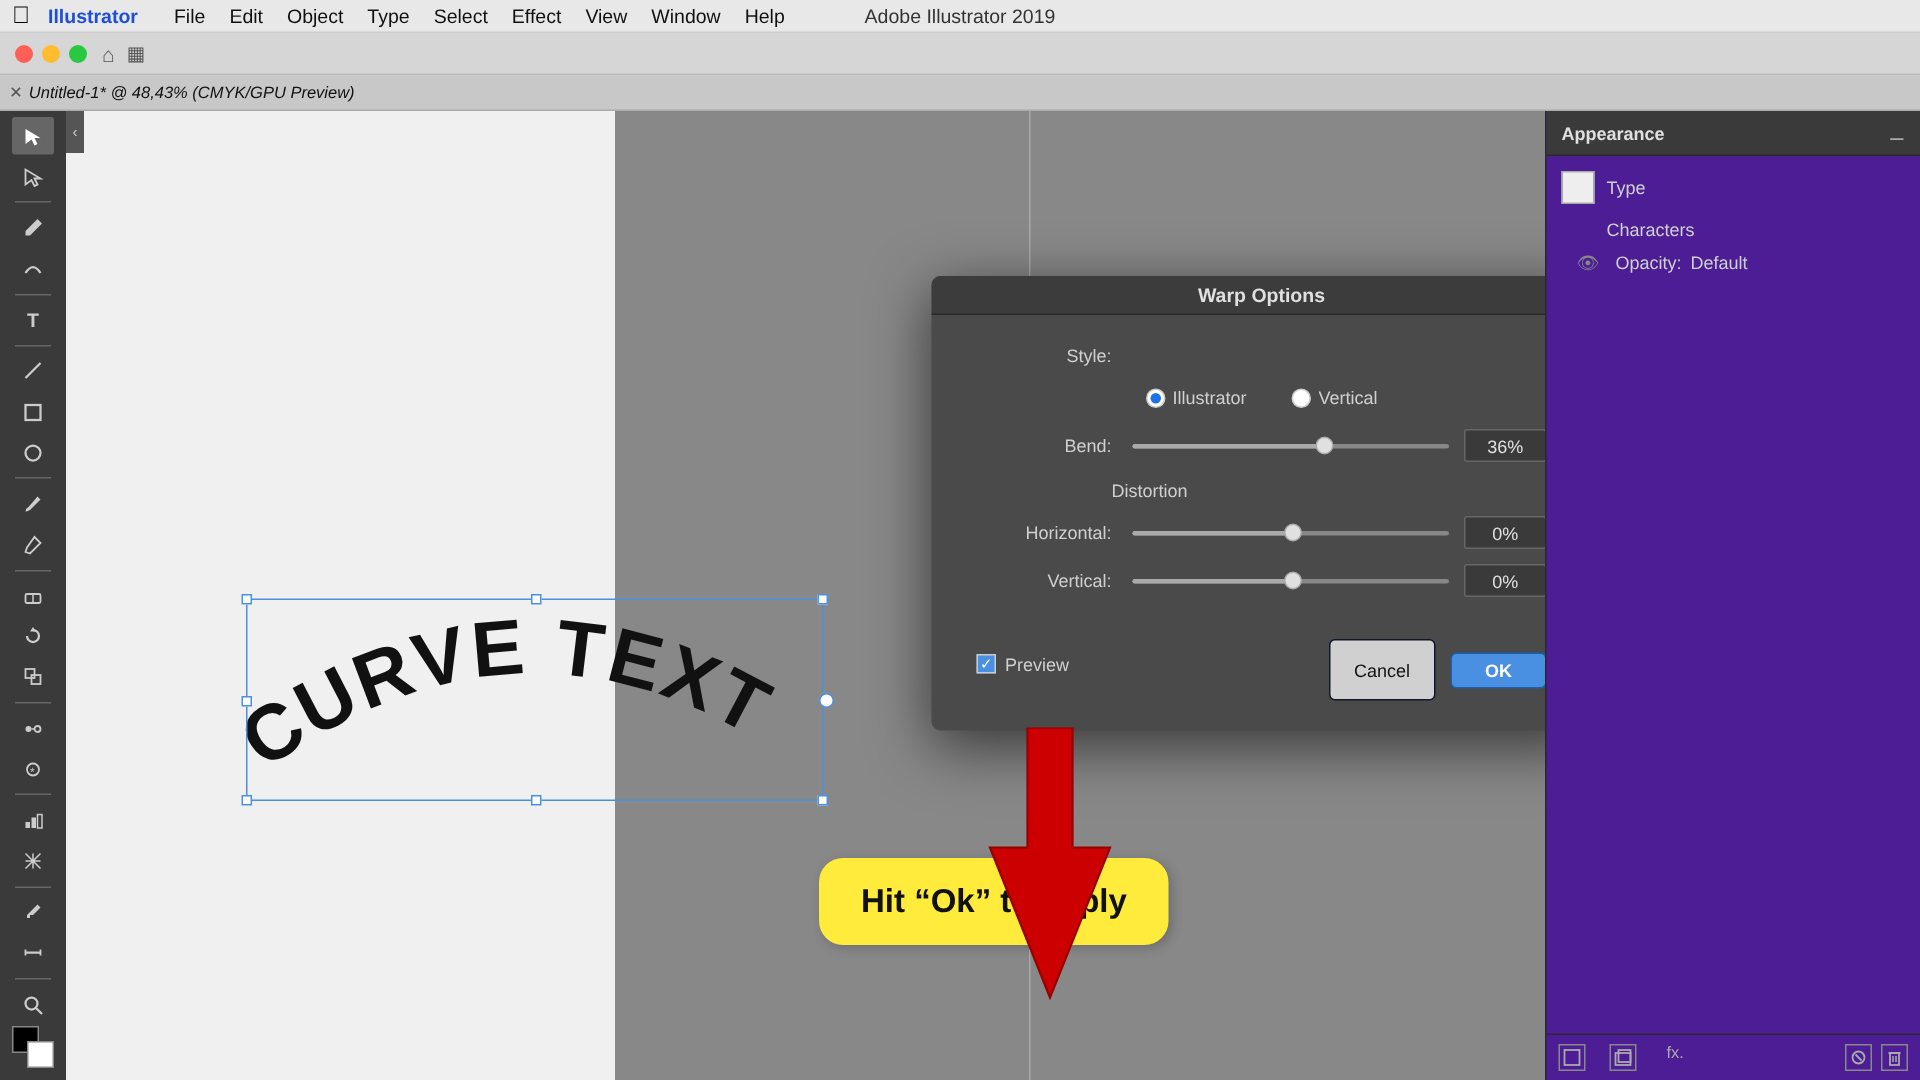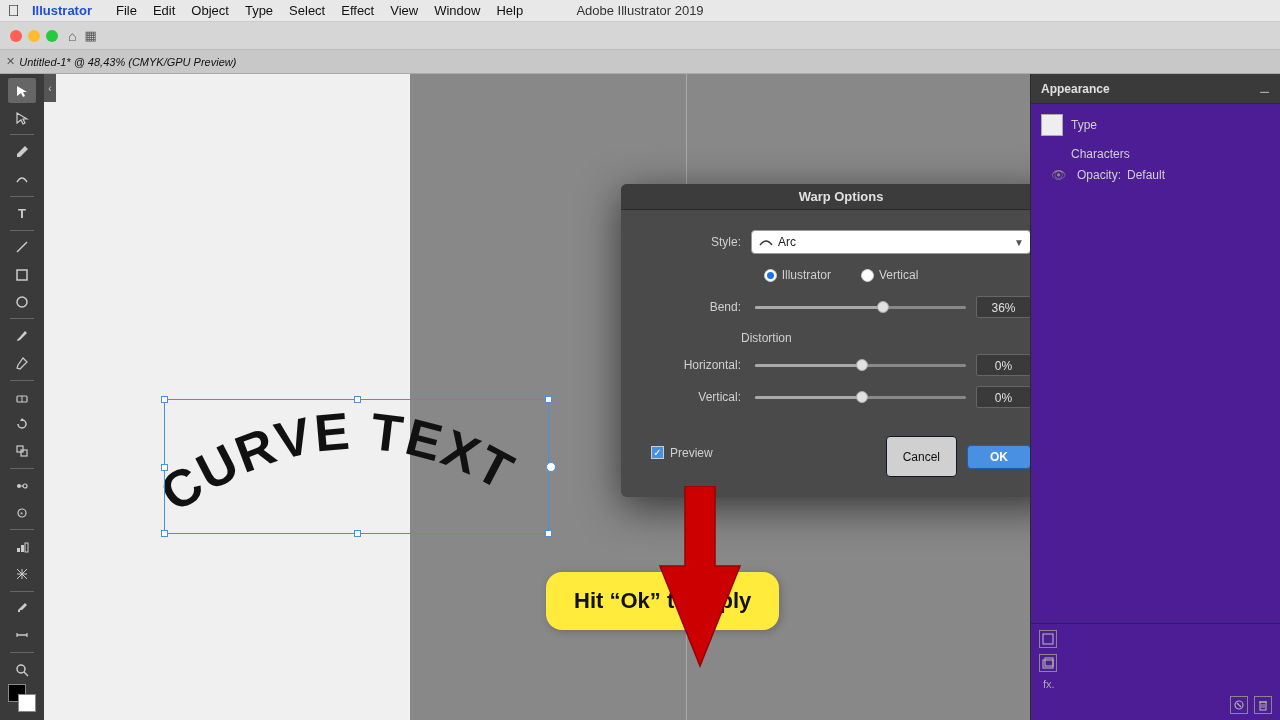--- a/index.html
+++ b/index.html
@@ -191,21 +191,21 @@
     .appearance-type-row {
       display: flex; align-items: center; gap: 8px; margin-bottom: 8px;
     }
     .type-swatch { width: 22px; height: 22px; background: #eee; border: 1px solid #aaa; }
     .type-label { font-size: 12px; color: #d0d0d0; }
     .characters-label { font-size: 12px; color: #d0d0d0; padding-left: 30px; margin-bottom: 8px; }
 
     
     .panel-bottom {
       margin-top: auto; border-top: 1px solid #2a2a2a;
-      display: flex; align-items: flex-start; padding: 6px 8px; gap: 6px; flex-direction: column;
+      display: flex; align-items: flex-start; padding: 6px 8px; gap: 16px;
     }
     .panel-icon { width: 18px; height: 18px; border: 1px solid #888; display: flex; align-items: center; justify-content: center; color: #aaa; font-size: 10px; cursor: pointer; }
     .panel-icon-fx { font-size: 11px; color: #aaa; margin-left: 4px; }
 
     
     .yellow-tooltip {
       position: absolute; bottom: 90px; left: 490px;
       background: #ffeb3b; border-radius: 16px;
       padding: 16px 28px; font-size: 22px; font-weight: 700;
       color: #111; z-index: 55; white-space: nowrap;
@@ -413,29 +413,20 @@
     </div>
 
     <div class="warp-dialog">
       <div class="warp-dialog-title-bar">
         <span class="warp-dialog-title">Warp Options</span>
       </div>
       <div class="warp-dialog-body">
 
         <div class="warp-row">
           <span class="warp-label">Style:</span>
-          <div class="warp-style-select">
-            <span style="display:flex; align-items:center; gap:4px;">
-              <svg width="16" height="14" viewBox="0 0 16 14" style="flex-shrink:0;">
-                <path d="M2 10 Q8 2 14 10" fill="none" stroke="#333" stroke-width="1.5"></path>
-              </svg>
-              <span>Arc</span>
-            </span>
-            <span class="arrow">▼</span>
-          </div>
         </div>
 
         <div class="radio-row">
           <label class="radio-item">
             <div class="radio-circle checked"></div>
             <span class="radio-label">Illustrator</span>
           </label>
           <label class="radio-item">
             <div class="radio-circle"></div>
             <span class="radio-label">Vertical</span>

